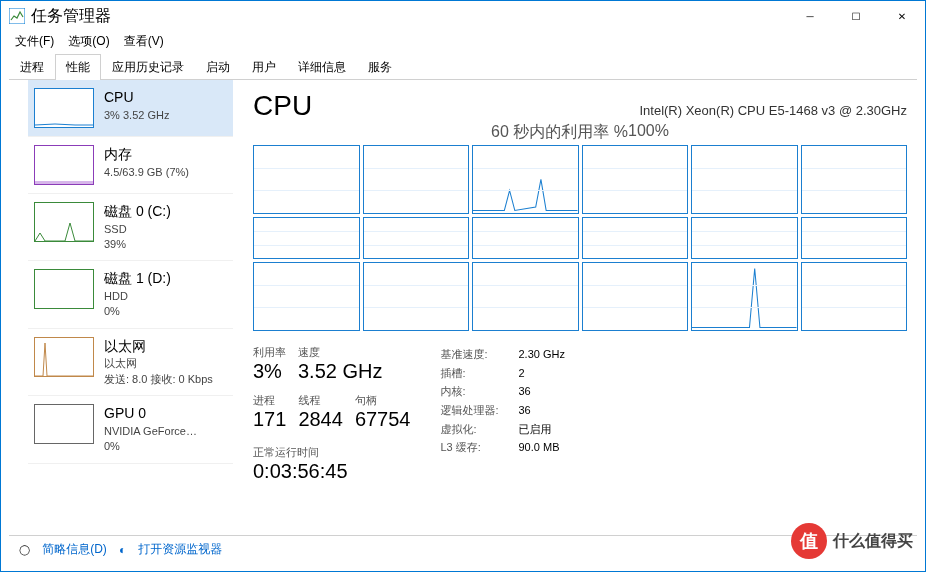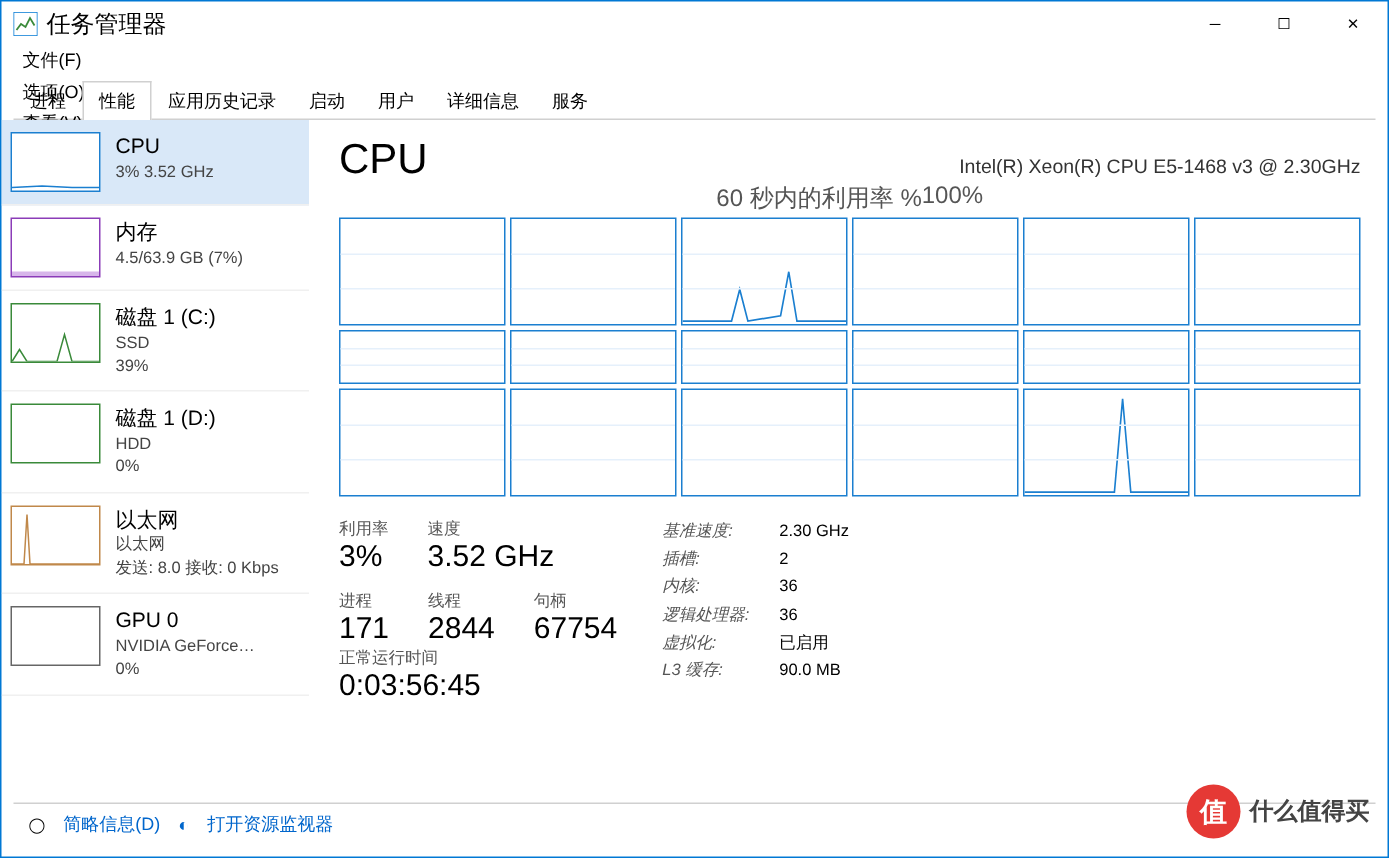--- a/index.html
+++ b/index.html
@@ -1,26 +1,26 @@
 <!DOCTYPE html>
 <html><head>
 <meta charset="utf-8">
 <style>
 *{margin:0;padding:0;box-sizing:border-box;font-family:"Microsoft YaHei","Segoe UI",sans-serif;}
 body{width:926px;height:572px;border:1px solid #0078D4;background:#fff;position:relative;overflow:hidden;}
 .titlebar{height:30px;display:flex;align-items:center;padding:0 0 0 8px;}
 .titlebar .icon{width:16px;height:16px;margin-right:6px;}
 .title{font-size:16px;flex:1;}
 .win-btn{width:46px;height:30px;display:flex;align-items:center;justify-content:center;font-size:10px;cursor:pointer;}
-.menubar{height:20px;display:flex;padding:0 8px;gap:2px;align-items:flex-start;flex-direction:column;}
+.menubar{height:20px;display:flex;padding:0 8px;gap:2px;align-items:flex-end;}
 .menu-item{font-size:12px;padding:1px 6px;cursor:pointer;}
 .tabs{display:flex;border-bottom:1px solid #d0d0d0;margin:2px 8px 0 8px;}
 .tab{font-size:12px;padding:4px 10px;border:1px solid transparent;border-bottom:none;cursor:pointer;position:relative;top:1px;}
 .tab.active{border-color:#d0d0d0;background:#fff;}
-.body{display:flex;height:calc(100% - 100px);}
+.body{display:flex;height:calc(100% - 100px);padding-left:27px;}
 .sidebar{width:205px;overflow-y:auto;border-top:none;}
 .side-item{display:flex;padding:8px 8px 8px 6px;cursor:pointer;border-bottom:1px solid #f0f0f0;}
 .side-item.selected{background:#d9e8f8;}
 .thumb{width:60px;height:40px;border:1px solid;margin-right:10px;background:#fff;position:relative;}
 .thumb.cpu{border-color:#1b7fd0;}
 .thumb.mem{border-color:#8b3cb8;}
 .thumb.disk{border-color:#3a8a3a;}
 .thumb.eth{border-color:#c0884a;}
 .thumb.gpu{border-color:#666;}
 .thumb .spark{position:absolute;bottom:0;left:0;right:0;}
@@ -33,26 +33,26 @@
 .dmodel{font-size:13px;color:#333;}
 .graphlabel{display:flex;justify-content:center;font-size:16px;color:#555;margin-top:0;}
 .coregrid{display:grid;grid-template-columns:repeat(6,1fr);grid-template-rows:repeat(3,1fr);gap:3px;height:186px;margin-top:2px;}
 .core{border:1px solid #1b7fd0;background:#fff;position:relative;}
 .core::before{content:"";position:absolute;top:33%;left:0;right:0;border-top:1px solid #e5f0fb;}
 .core::after{content:"";position:absolute;top:66%;left:0;right:0;border-top:1px solid #e5f0fb;}
 .metrics{display:flex;margin-top:14px;gap:30px;}
 .mcol{font-size:12px;}
 .mlab{color:#555;font-size:11px;}
 .mval{font-size:20px;font-weight:400;margin-top:0px;}
-.mgroup{display:flex;gap:26px;}
+.mgroup{display:flex;gap:12px;}
 .specs{font-size:11px;}
 .specs .row{display:flex;gap:10px;line-height:1.7;}
-.specs .k{color:#555;width:68px;font-style:italic;}
+.specs .k{color:#555;width:68px;}
 .specs .v{color:#000;}
-.uptime{}
+.uptime{margin-top:14px;}
 .uptime .lab{font-size:11px;color:#555;}
 .uptime .val{font-size:20px;}
 .footer{position:absolute;bottom:0;left:0;right:0;height:28px;border-top:1px solid #d0d0d0;display:flex;align-items:center;padding:0 10px;gap:12px;font-size:12px;margin:0 8px 8px 8px;}
 .footer .chev{font-size:10px;}
 .footer a{color:#0066cc;cursor:pointer;}
 .watermark{position:absolute;right:12px;bottom:12px;display:flex;align-items:center;gap:6px;font-weight:bold;color:#444;}
 .watermark .circle{width:36px;height:36px;border-radius:50%;background:#e53935;color:#fff;display:flex;align-items:center;justify-content:center;font-size:18px;}
 </style>
 </head>
 <body>
@@ -108,21 +108,21 @@
           <div class="sub">4.5/63.9 GB (7%)</div>
         </div>
     </div>
     <div class="side-item">
       <div class="thumb disk">
           <svg class="spark" width="58" height="38" viewBox="0 0 58 38">
             <polyline points="0,38 5,30 10,38 30,38 35,20 40,38 58,38" stroke="#3a8a3a" fill="none"></polyline>
           </svg>
         </div>
       <div class="side-txt">
-          <div class="name">磁盘 1 (C:)</div>
+          <div class="name">磁盘 0 (C:)</div>
           <div class="sub">SSD</div>
           <div class="sub">39%</div>
         </div>
     </div>
     <div class="side-item">
       <div class="thumb disk"></div>
       <div class="side-txt">
           <div class="name">磁盘 1 (D:)</div>
           <div class="sub">HDD</div>
           <div class="sub">0%</div>

